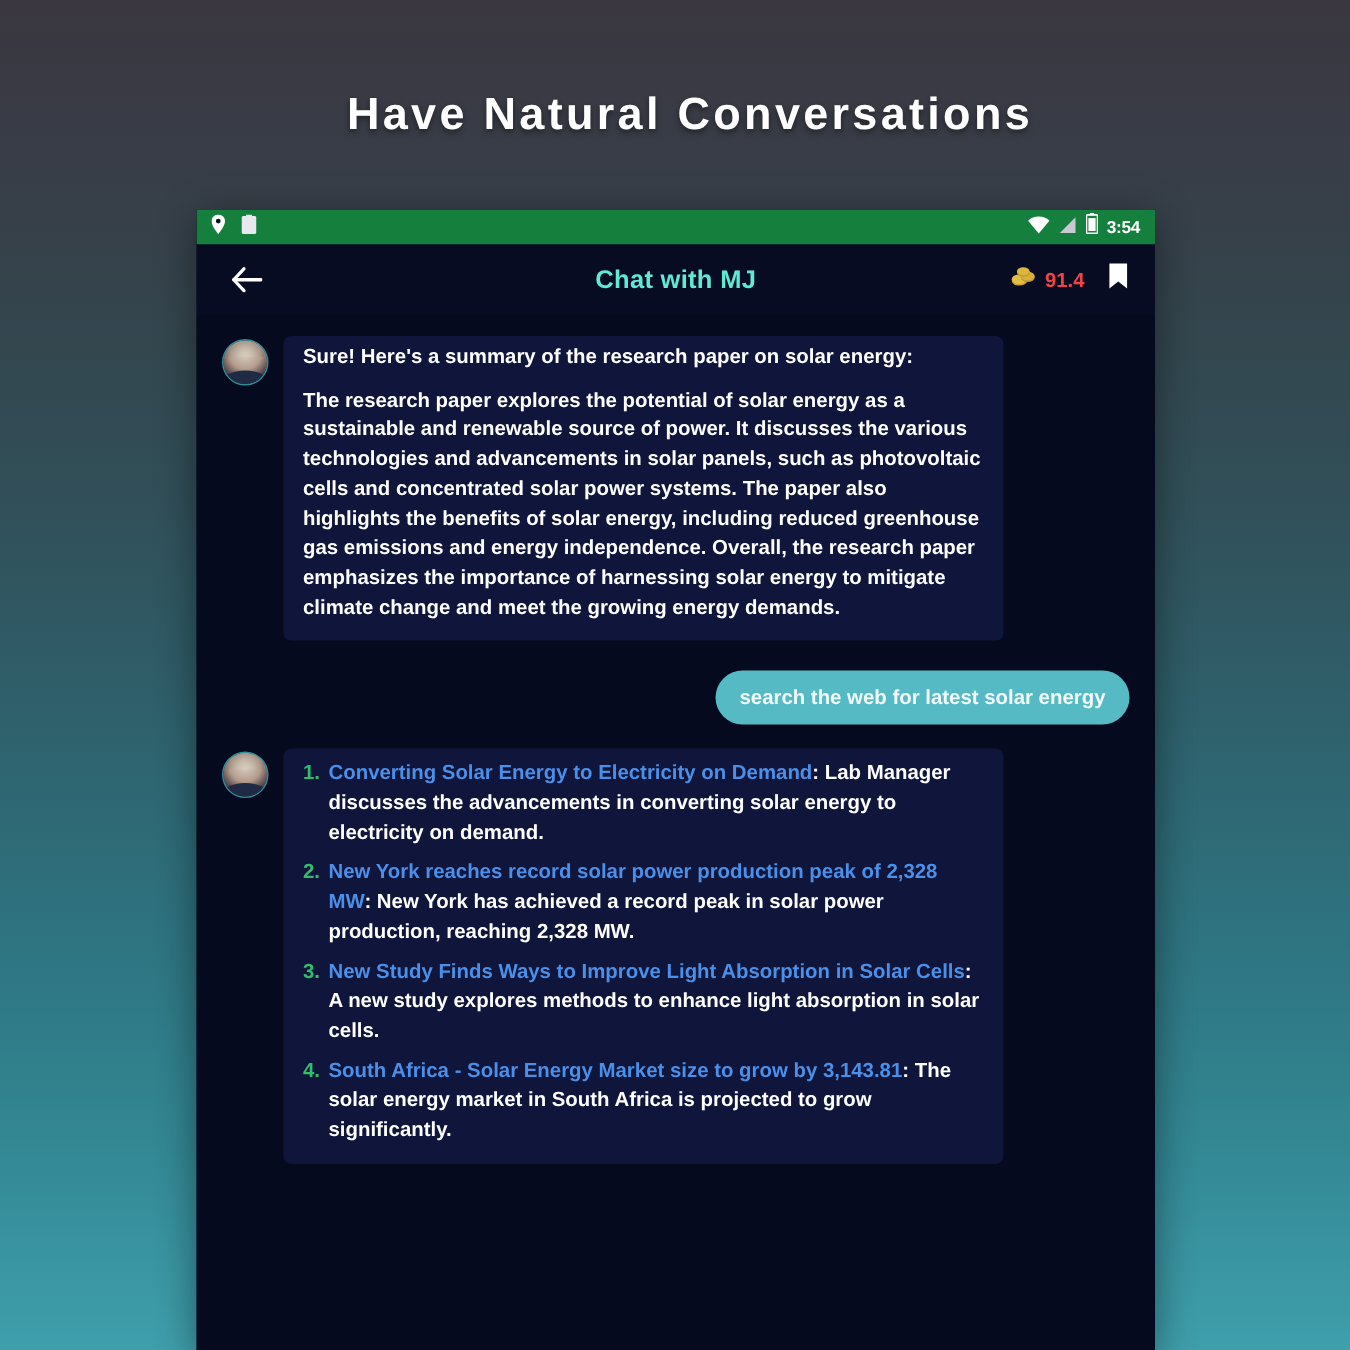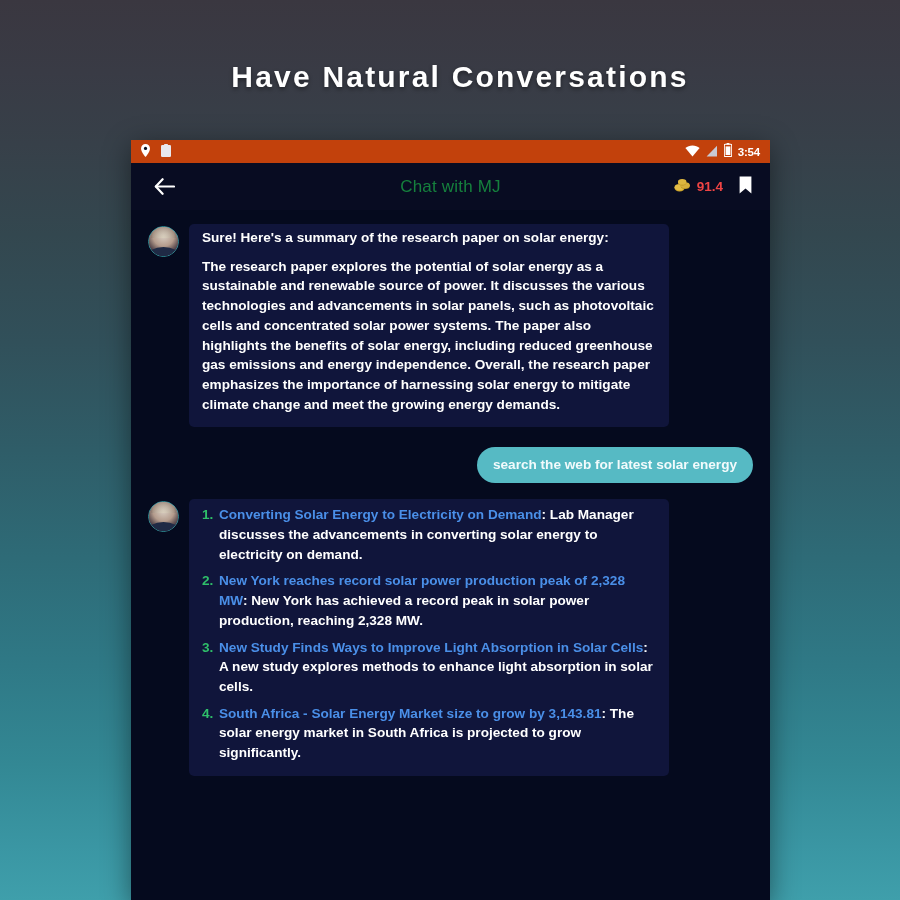--- a/index.html
+++ b/index.html
@@ -48,21 +48,21 @@
     height: 762px;
     background: #050a1e;
     overflow: hidden;
     box-shadow: 0 6px 26px rgba(0,0,0,0.45);
   }
 
   
   .statusbar {
     position: relative;
     height: 23px;
-    background: #c2410c;
+    background: #15803d;
     display: flex;
     align-items: center;
     padding: 0 10px;
     box-sizing: border-box;
   }
   .sb-left { display: flex; align-items: center; gap: 11px; }
   .sb-right { margin-left: auto; display: flex; align-items: center; gap: 6px; }
   .sb-time {
     color: #ffffff;
     font-size: 11.5px;
@@ -87,23 +87,23 @@
     display: flex;
     align-items: center;
     justify-content: center;
     cursor: pointer;
   }
   .appbar-title {
     position: absolute;
     left: 0;
     width: 100%;
     text-align: center;
-    color: #15803d;
+    color: #5eead4;
     font-size: 17px;
-    font-weight: normal;
+    font-weight: bold;
     pointer-events: none;
     letter-spacing: 0.2px;
   }
   .appbar-right {
     margin-left: auto;
     display: flex;
     align-items: center;
     gap: 16px;
     z-index: 2;
   }

